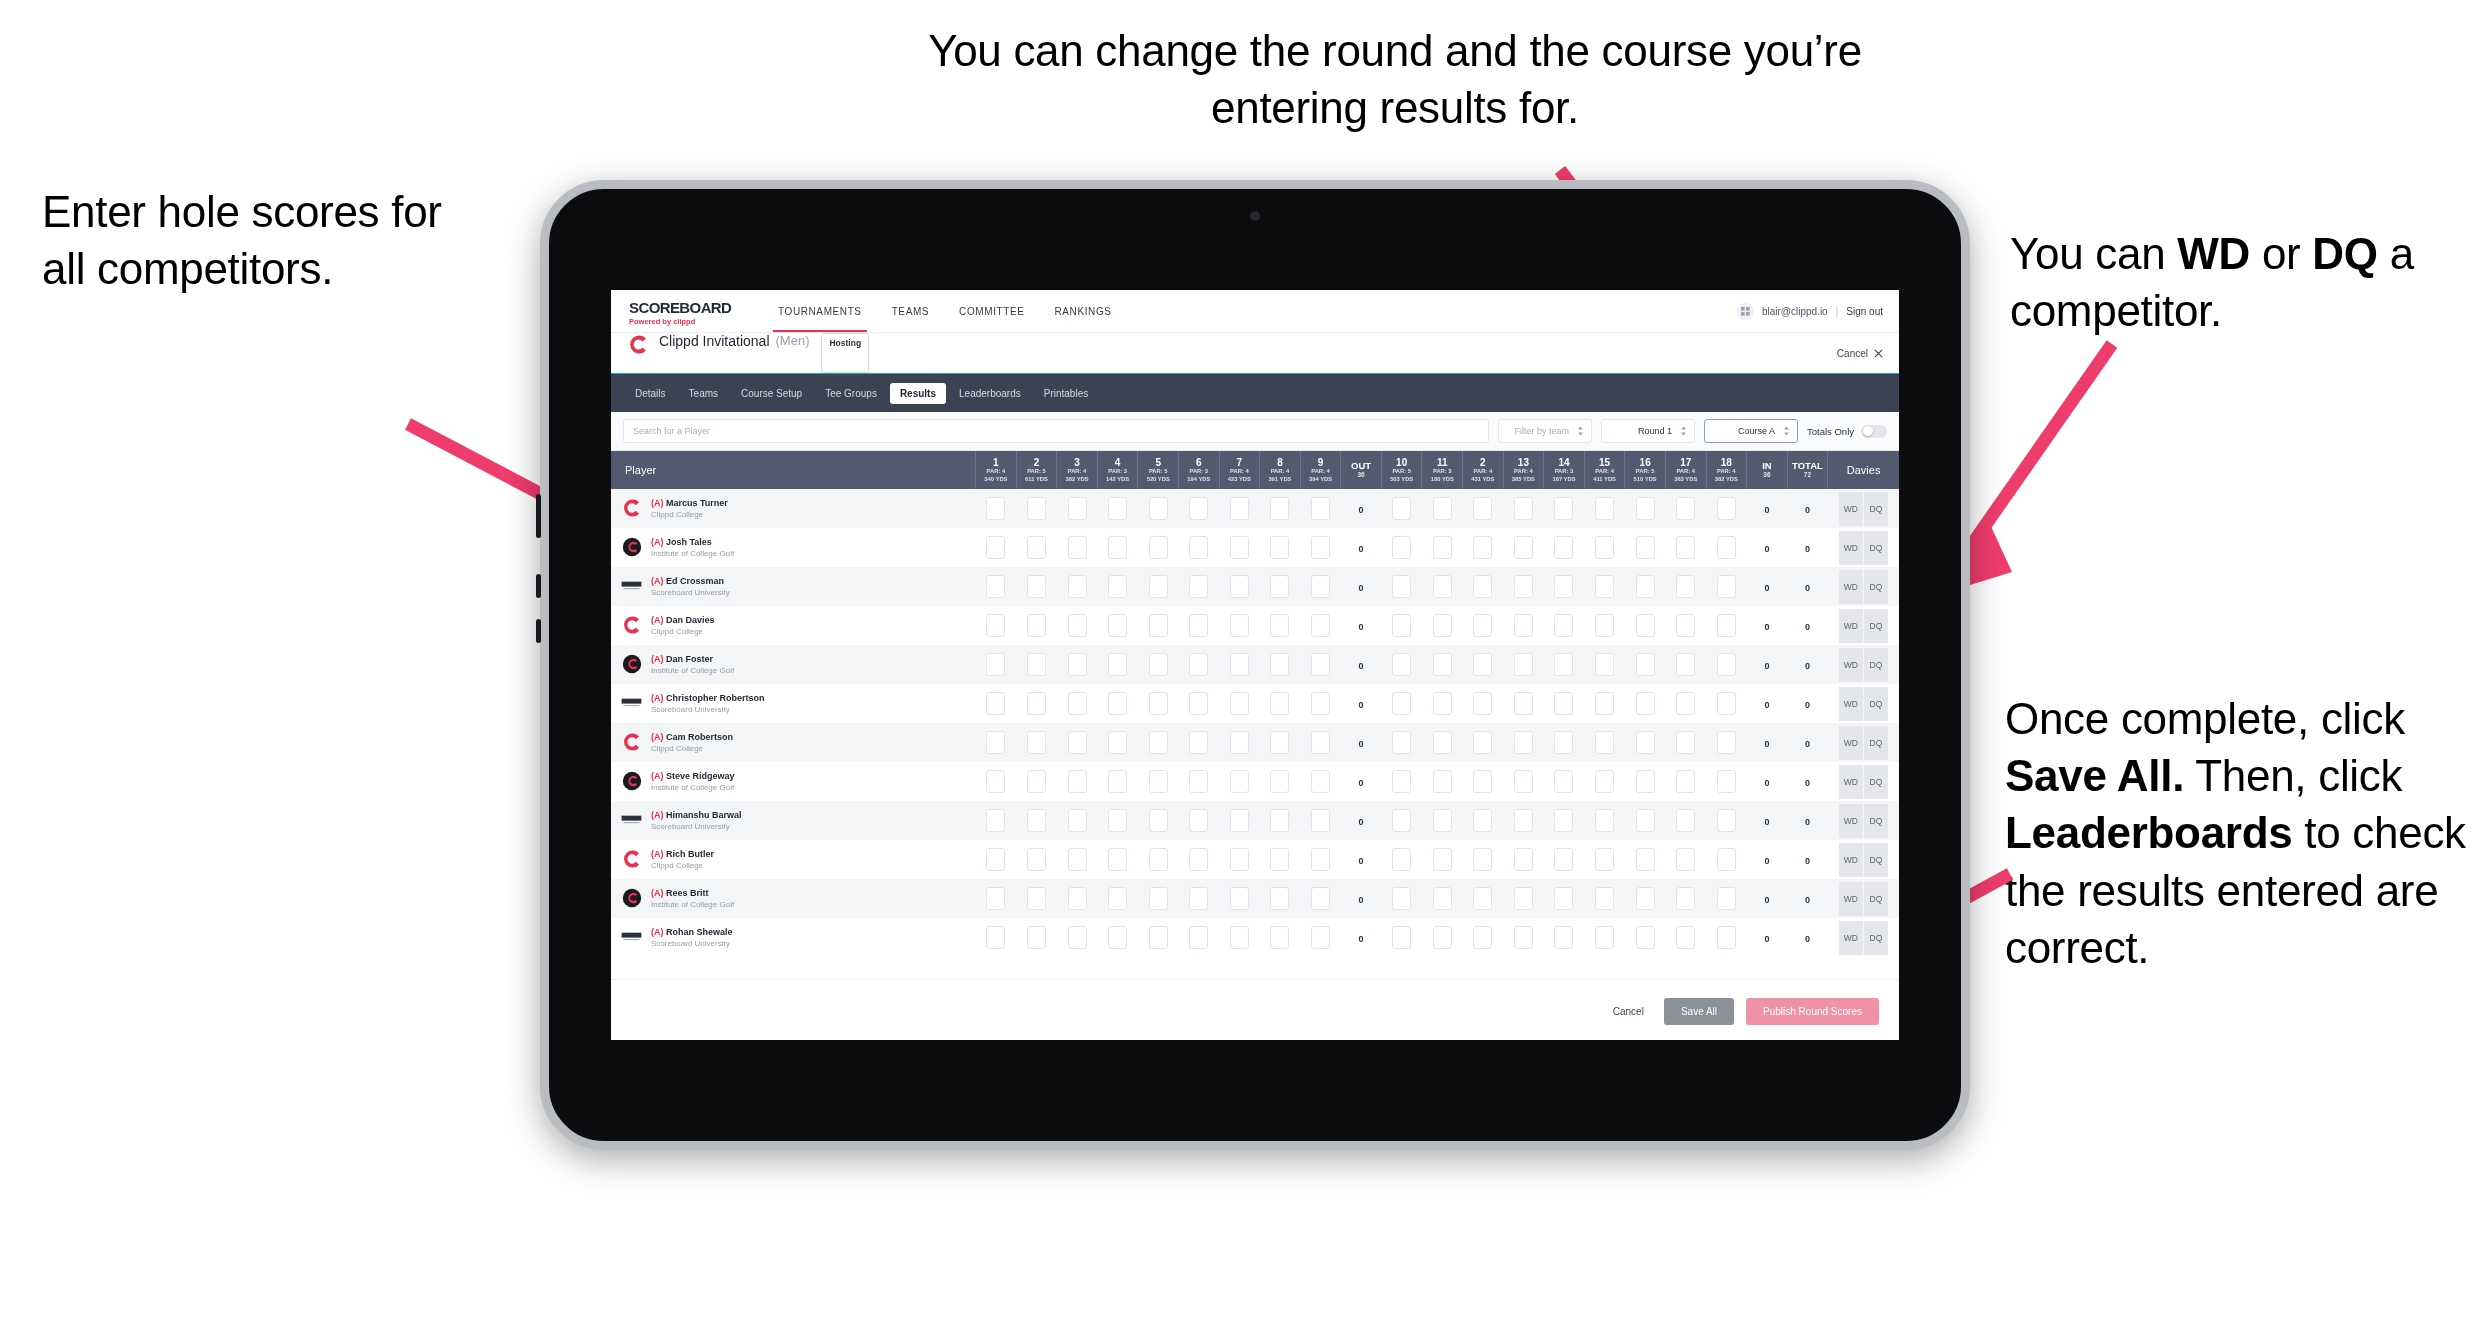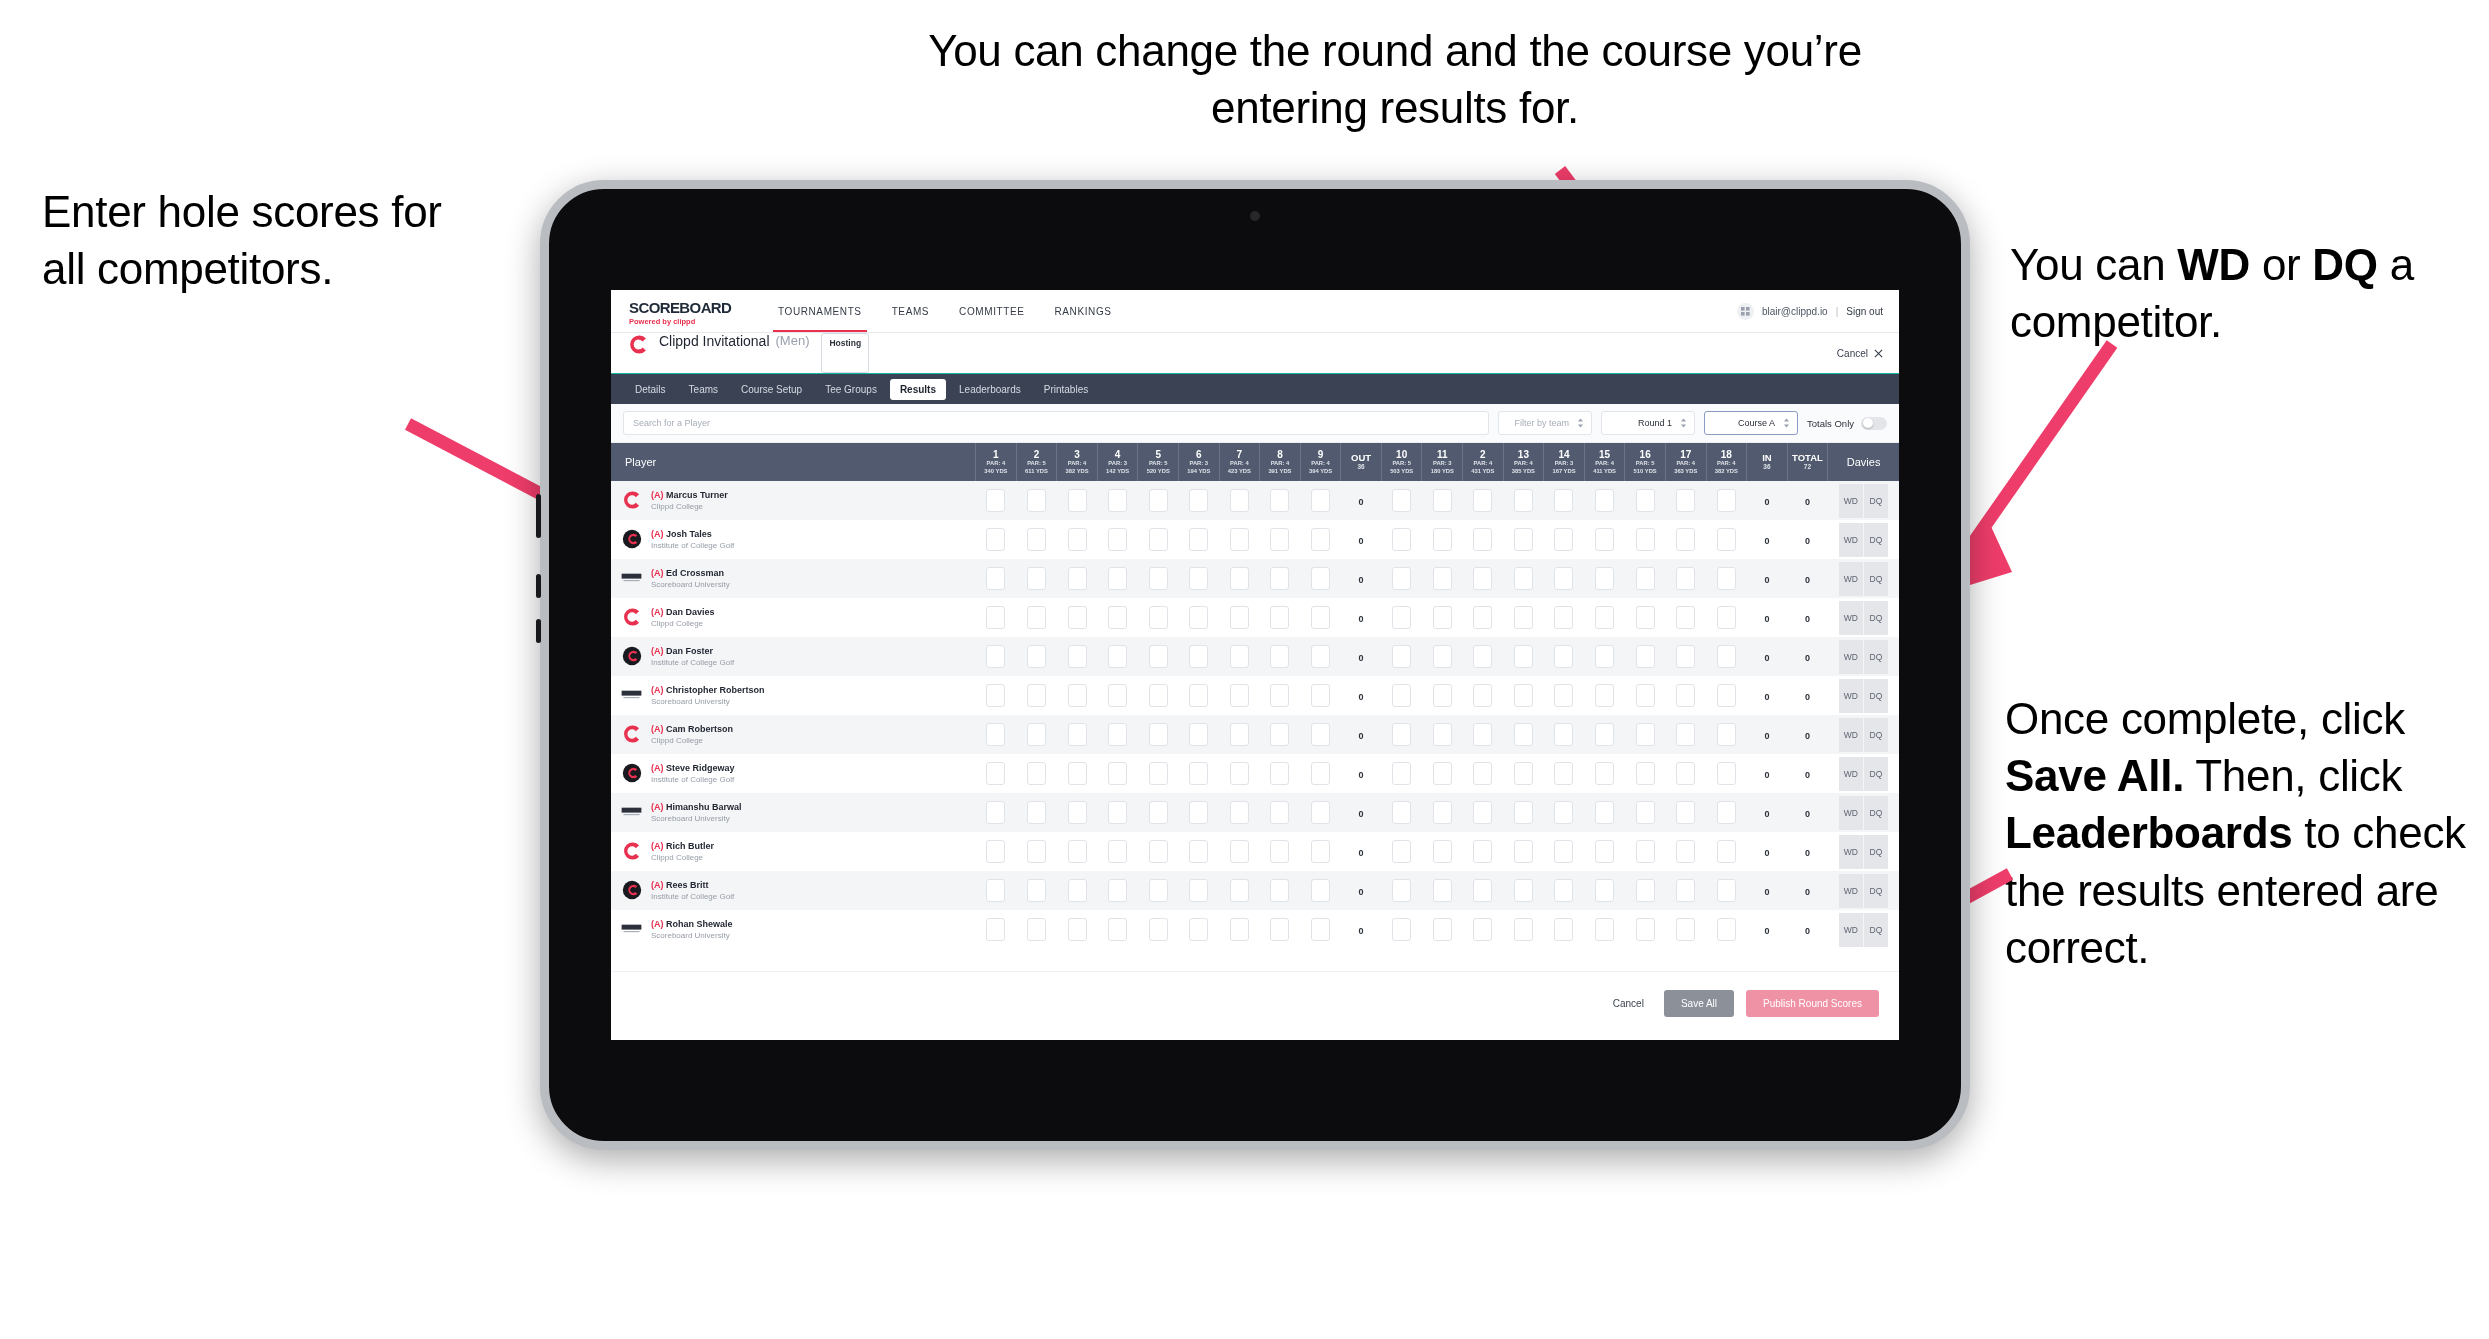--- a/index.html
+++ b/index.html
@@ -5,21 +5,21 @@
   html,body{margin:0;padding:0;}
   body{
     width:2489px;height:1339px;background:#ffffff;
     font-family:"Liberation Sans",sans-serif;position:relative;overflow:hidden;
   }
   
   .anno{position:absolute;color:#000;font-size:44px;line-height:1.30;letter-spacing:-0.3px;}
   .anno b{font-weight:bold;}
   #anno-top{left:915px;top:22px;width:960px;text-align:center;}
   #anno-left{left:42px;top:183px;width:400px;}
-  #anno-wd{left:2010px;top:236px;width:470px;}
+  #anno-wd{left:2010px;top:225px;width:470px;}
   #anno-save{left:2005px;top:690px;width:490px;}
 
   .arrow{position:absolute;pointer-events:none;}
 
   
   #tablet{position:absolute;left:540px;top:180px;width:1430px;height:970px;
     background:#0c0c0e;border-radius:64px;
     border:9px solid #b9bcc0;
     box-shadow:0 10px 34px rgba(0,0,0,.33);box-sizing:border-box;}
   .tb-btn{position:absolute;background:#17181b;border-radius:4px;}
@@ -48,21 +48,21 @@
   
   #tbar{height:40px;background:#fff;border-bottom:1px solid #14b8a6;display:flex;padding:0 16px;}
   .t-logo{width:22px;height:22px;margin-right:10px;display:flex;align-items:center;justify-content:center;}
   .t-name{font-size:14px;color:#1f2430;}
   .t-gender{font-size:13px;color:#9aa1ad;margin-left:6px;}
   .t-host{margin-left:12px;border:1px solid #d7dae0;border-radius:3px;font-size:8.5px;font-weight:bold;
           padding:4px 7px;color:#2b303a;}
   .t-cancel{margin-left:auto;font-size:10px;color:#3b4150;display:flex;align-items:center;gap:6px;cursor:pointer;}
 
   
-  #stabs{height:30px;background:#3a4254;display:flex;align-items:center;padding:0 14px;gap:3px;}
+  #stabs{height:38px;background:#3a4254;display:flex;align-items:center;padding:0 14px;gap:3px;}
   .stab{font-size:10px;color:#d6dae2;padding:5px 10px;border-radius:3px;cursor:pointer;}
   .stab.active{background:#fff;color:#1f2430;font-weight:bold;}
 
   
   #fbar{height:38px;background:#fafbfc;display:flex;align-items:center;padding:0 12px;gap:9px;
         border-bottom:1px solid #eceef1;}
   #search{flex:1;height:22px;background:#fff;border:1px solid #e2e5ea;border-radius:3px;
           display:flex;align-items:center;padding:0 9px;font-size:9px;color:#a7adb8;}
   .selbox{height:22px;min-width:78px;background:#fff;border:1px solid #e2e5ea;border-radius:3px;
           display:flex;align-items:center;justify-content:flex-end;padding:0 7px;font-size:9px;color:#2b303a;gap:8px;cursor:pointer;}

